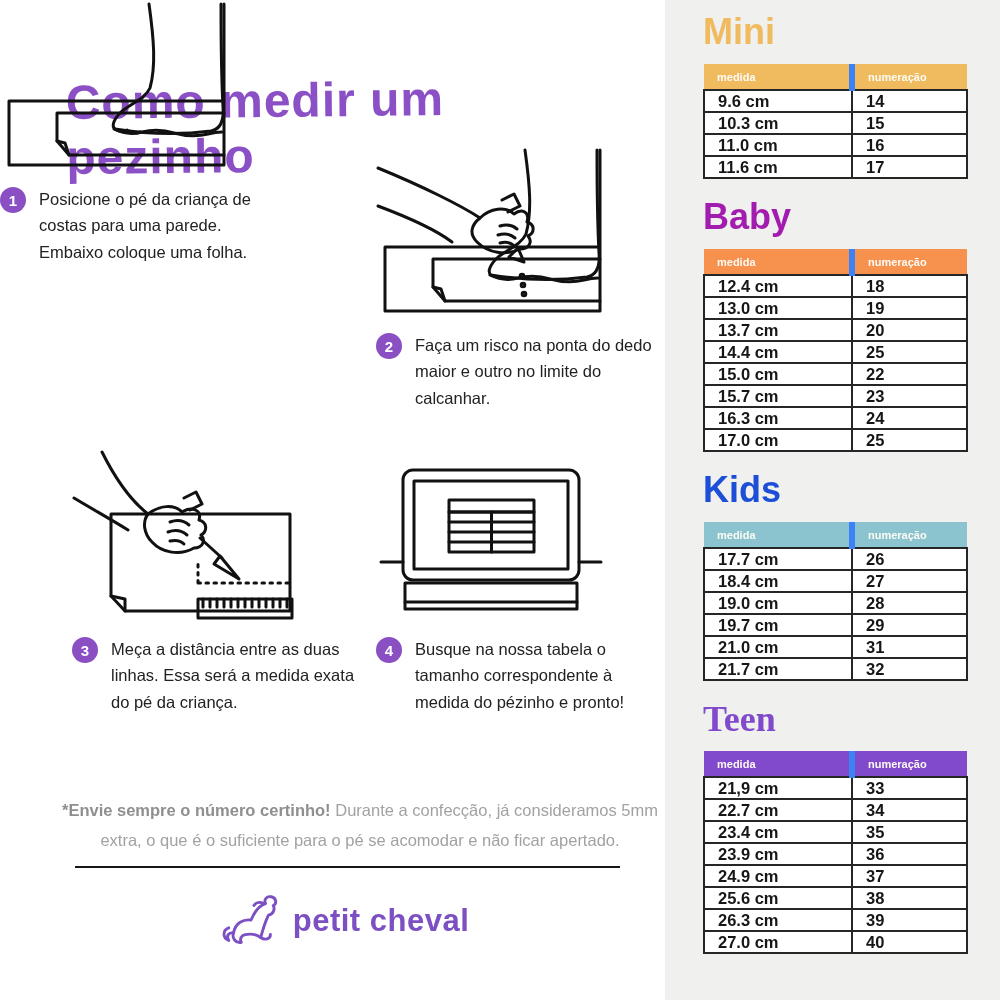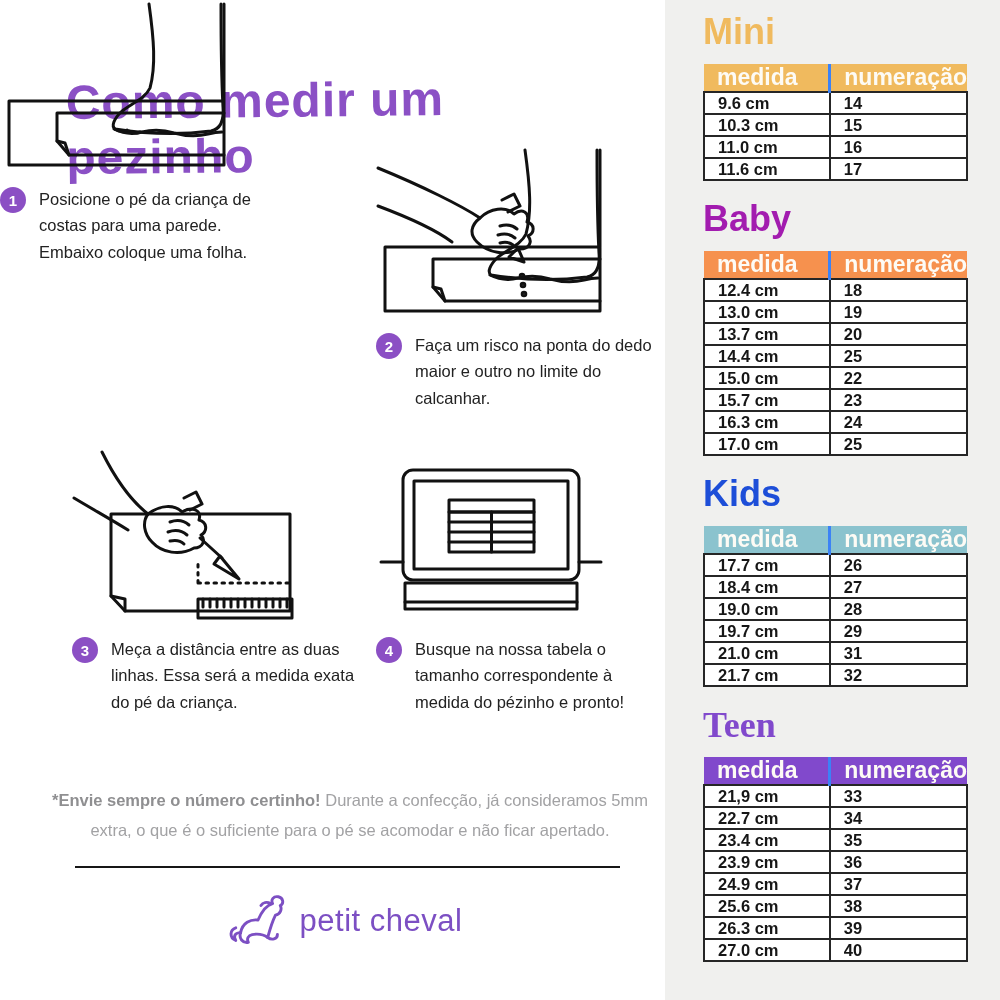--- a/index.html
+++ b/index.html
@@ -21,41 +21,41 @@
     fill:none; stroke:#111; stroke-width:3; stroke-linecap:round; stroke-linejoin:round;
   }
   .step-row { display:flex; gap:13px; margin-top:14px; }
   .step-badge {
     flex:0 0 26px; width:26px; height:26px; border-radius:50%; background:#8B4FC4;
     color:#fff; font-size:15px; font-weight:700; display:flex; align-items:center;
     justify-content:center; margin-top:1px;
   }
   .step-text { font-size:16.5px; line-height:1.6; color:#222; width:246px; }
   .footnote {
-    position:absolute; left:45px; top:786px; width:610px; margin:0;
+    position:absolute; left:45px; top:786px; width:610px; margin:10px;
     text-align:center; font-size:16.5px; line-height:1.8; color:#A2A2A4;
   }
   .footnote b { color:#8F8F91; font-weight:700; }
   .divider { position:absolute; left:75px; top:866px; width:545px; border-top:2.5px solid #161616; }
   .logo { position:absolute; left:0; top:892px; width:690px; display:flex; align-items:center; justify-content:center; gap:10px; }
-  .logo-text { font-size:31px; font-weight:400; letter-spacing:0.5px; color:#7C4FC3; }
+  .logo-text { font-size:31px; font-weight:700; letter-spacing:0.5px; color:#7C4FC3; }
   .horse path { fill:none; stroke:#7C4FC3; stroke-width:3; stroke-linecap:round; stroke-linejoin:round; }
 
   .sidebar {
     position:absolute; left:665px; top:0; width:335px; height:1000px;
     background:#F0F0EE; box-sizing:border-box; padding:14px 0 0 38px;
   }
   .size-section h2 { margin:0 0 14px; font-size:36px; line-height:1; font-weight:800; }
   .size-section + .size-section { margin-top:20px; }
   .size-table { border-collapse:collapse; width:265px; }
   .size-table th {
-    height:25px; color:#FDFBF5; font-size:23px; font-weight:700; text-align:left;
+    height:25px; color:#FDFBF5; font-size:11px; font-weight:700; text-align:left;
     padding:0 0 0 13px; border:none;
   }
-  .size-table th + th { border-left:3px solid #3b82f6; }
+  .size-table th + th { border-left:6px solid #3b82f6; }
   .size-table th:first-child { width:132px; }
   .size-table td {
     height:20px; line-height:20px; border:2px solid #262626; background:#fff;
     font-size:16.5px; color:#161616; padding:0 0 0 13px;font-weight:bold;
   }
 </style>
 </head>
 <body>
 
 <div class="canvas">

